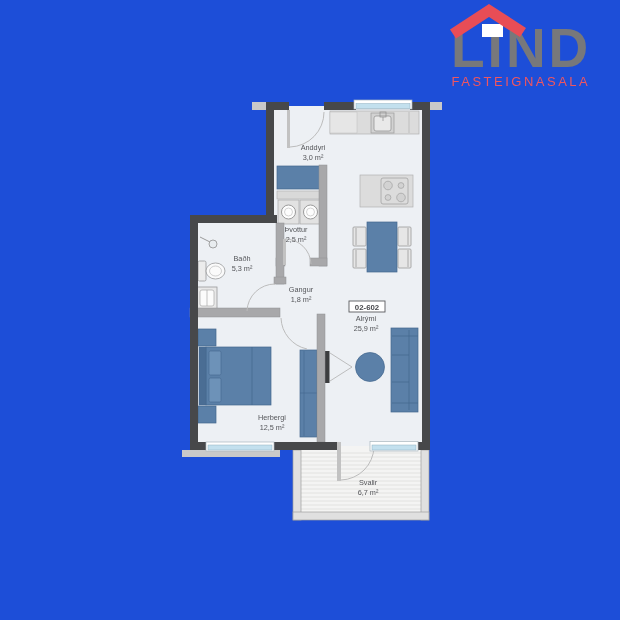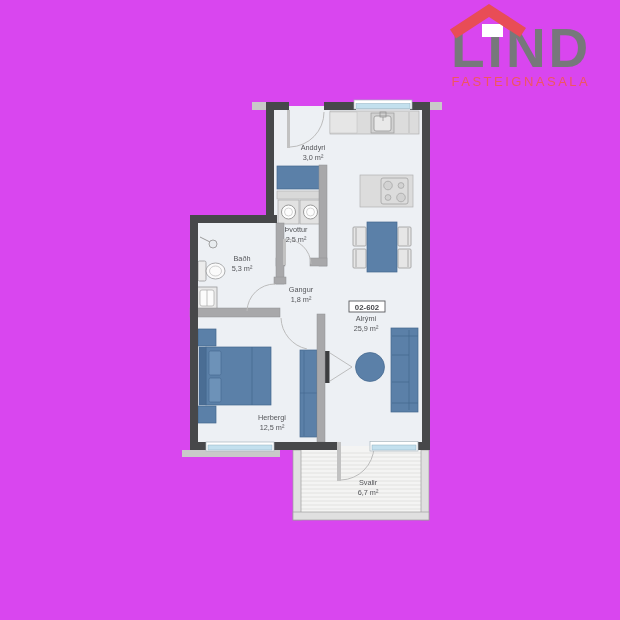--- a/index.html
+++ b/index.html
@@ -1,16 +1,16 @@
 <!DOCTYPE html>
 <html><head>
 <meta charset="utf-8">
 <style>
   html,body{margin:0;padding:0;background:#ffffff;}
-  .page{position:relative;width:620px;height:620px;background:#d946ef;overflow:hidden;
+  .page{position:relative;width:620px;height:620px;background:#1d4ed8;overflow:hidden;
         font-family:"Liberation Sans",sans-serif;}
   svg{position:absolute;left:0;top:0;}
   .lbl  {font-family:"Liberation Sans",sans-serif;font-size:7.3px;fill:#55565a;text-anchor:middle;}
   .unit {font-family:"Liberation Sans",sans-serif;font-size:7.8px;font-weight:bold;fill:#46474b;text-anchor:middle;}
   .brand{font-family:"Liberation Sans",sans-serif;font-size:55px;font-weight:bold;fill:#77787b;letter-spacing:3px;}
   .subtitle{font-family:"Liberation Sans",sans-serif;font-size:13px;fill:#ef5660;letter-spacing:2.5px;}
   .wd{fill:#47484a;}                                   
   .wi{fill:#a8a8aa;stroke:#909092;stroke-width:.5;}    
   .sill{fill:#c9c9c9;}
   .blue{fill:#5b80a8;stroke:#44678e;stroke-width:.7;}

